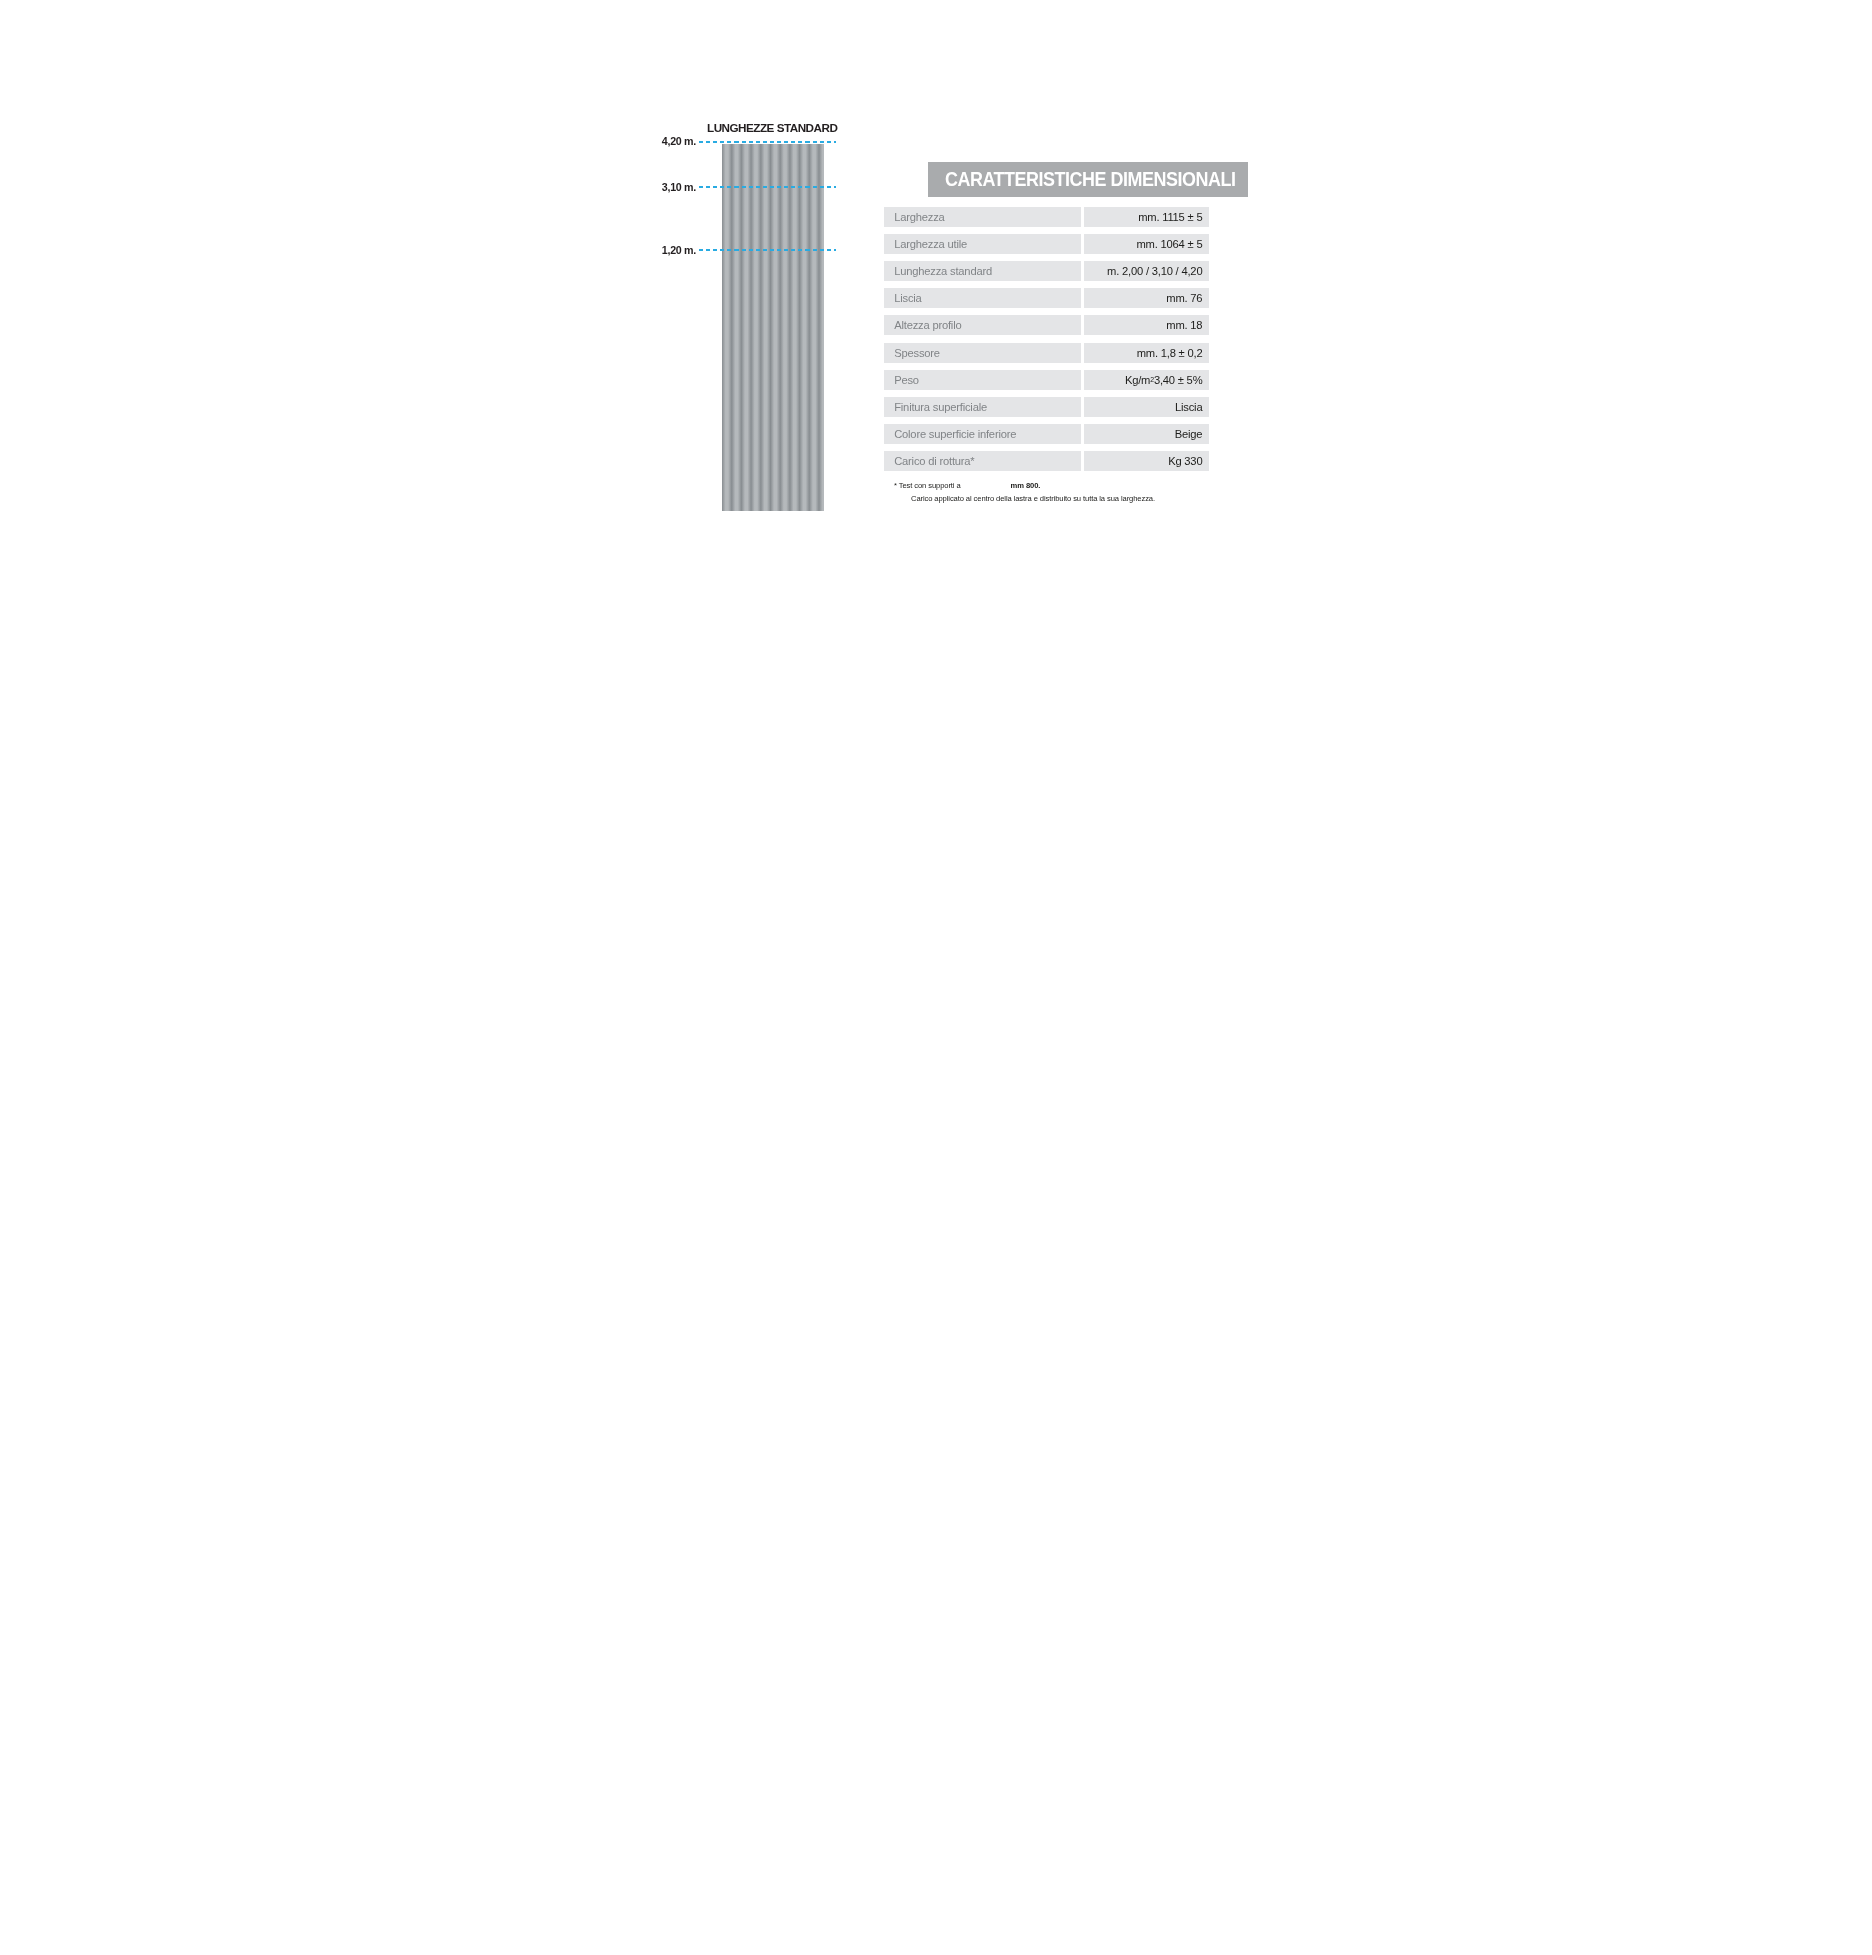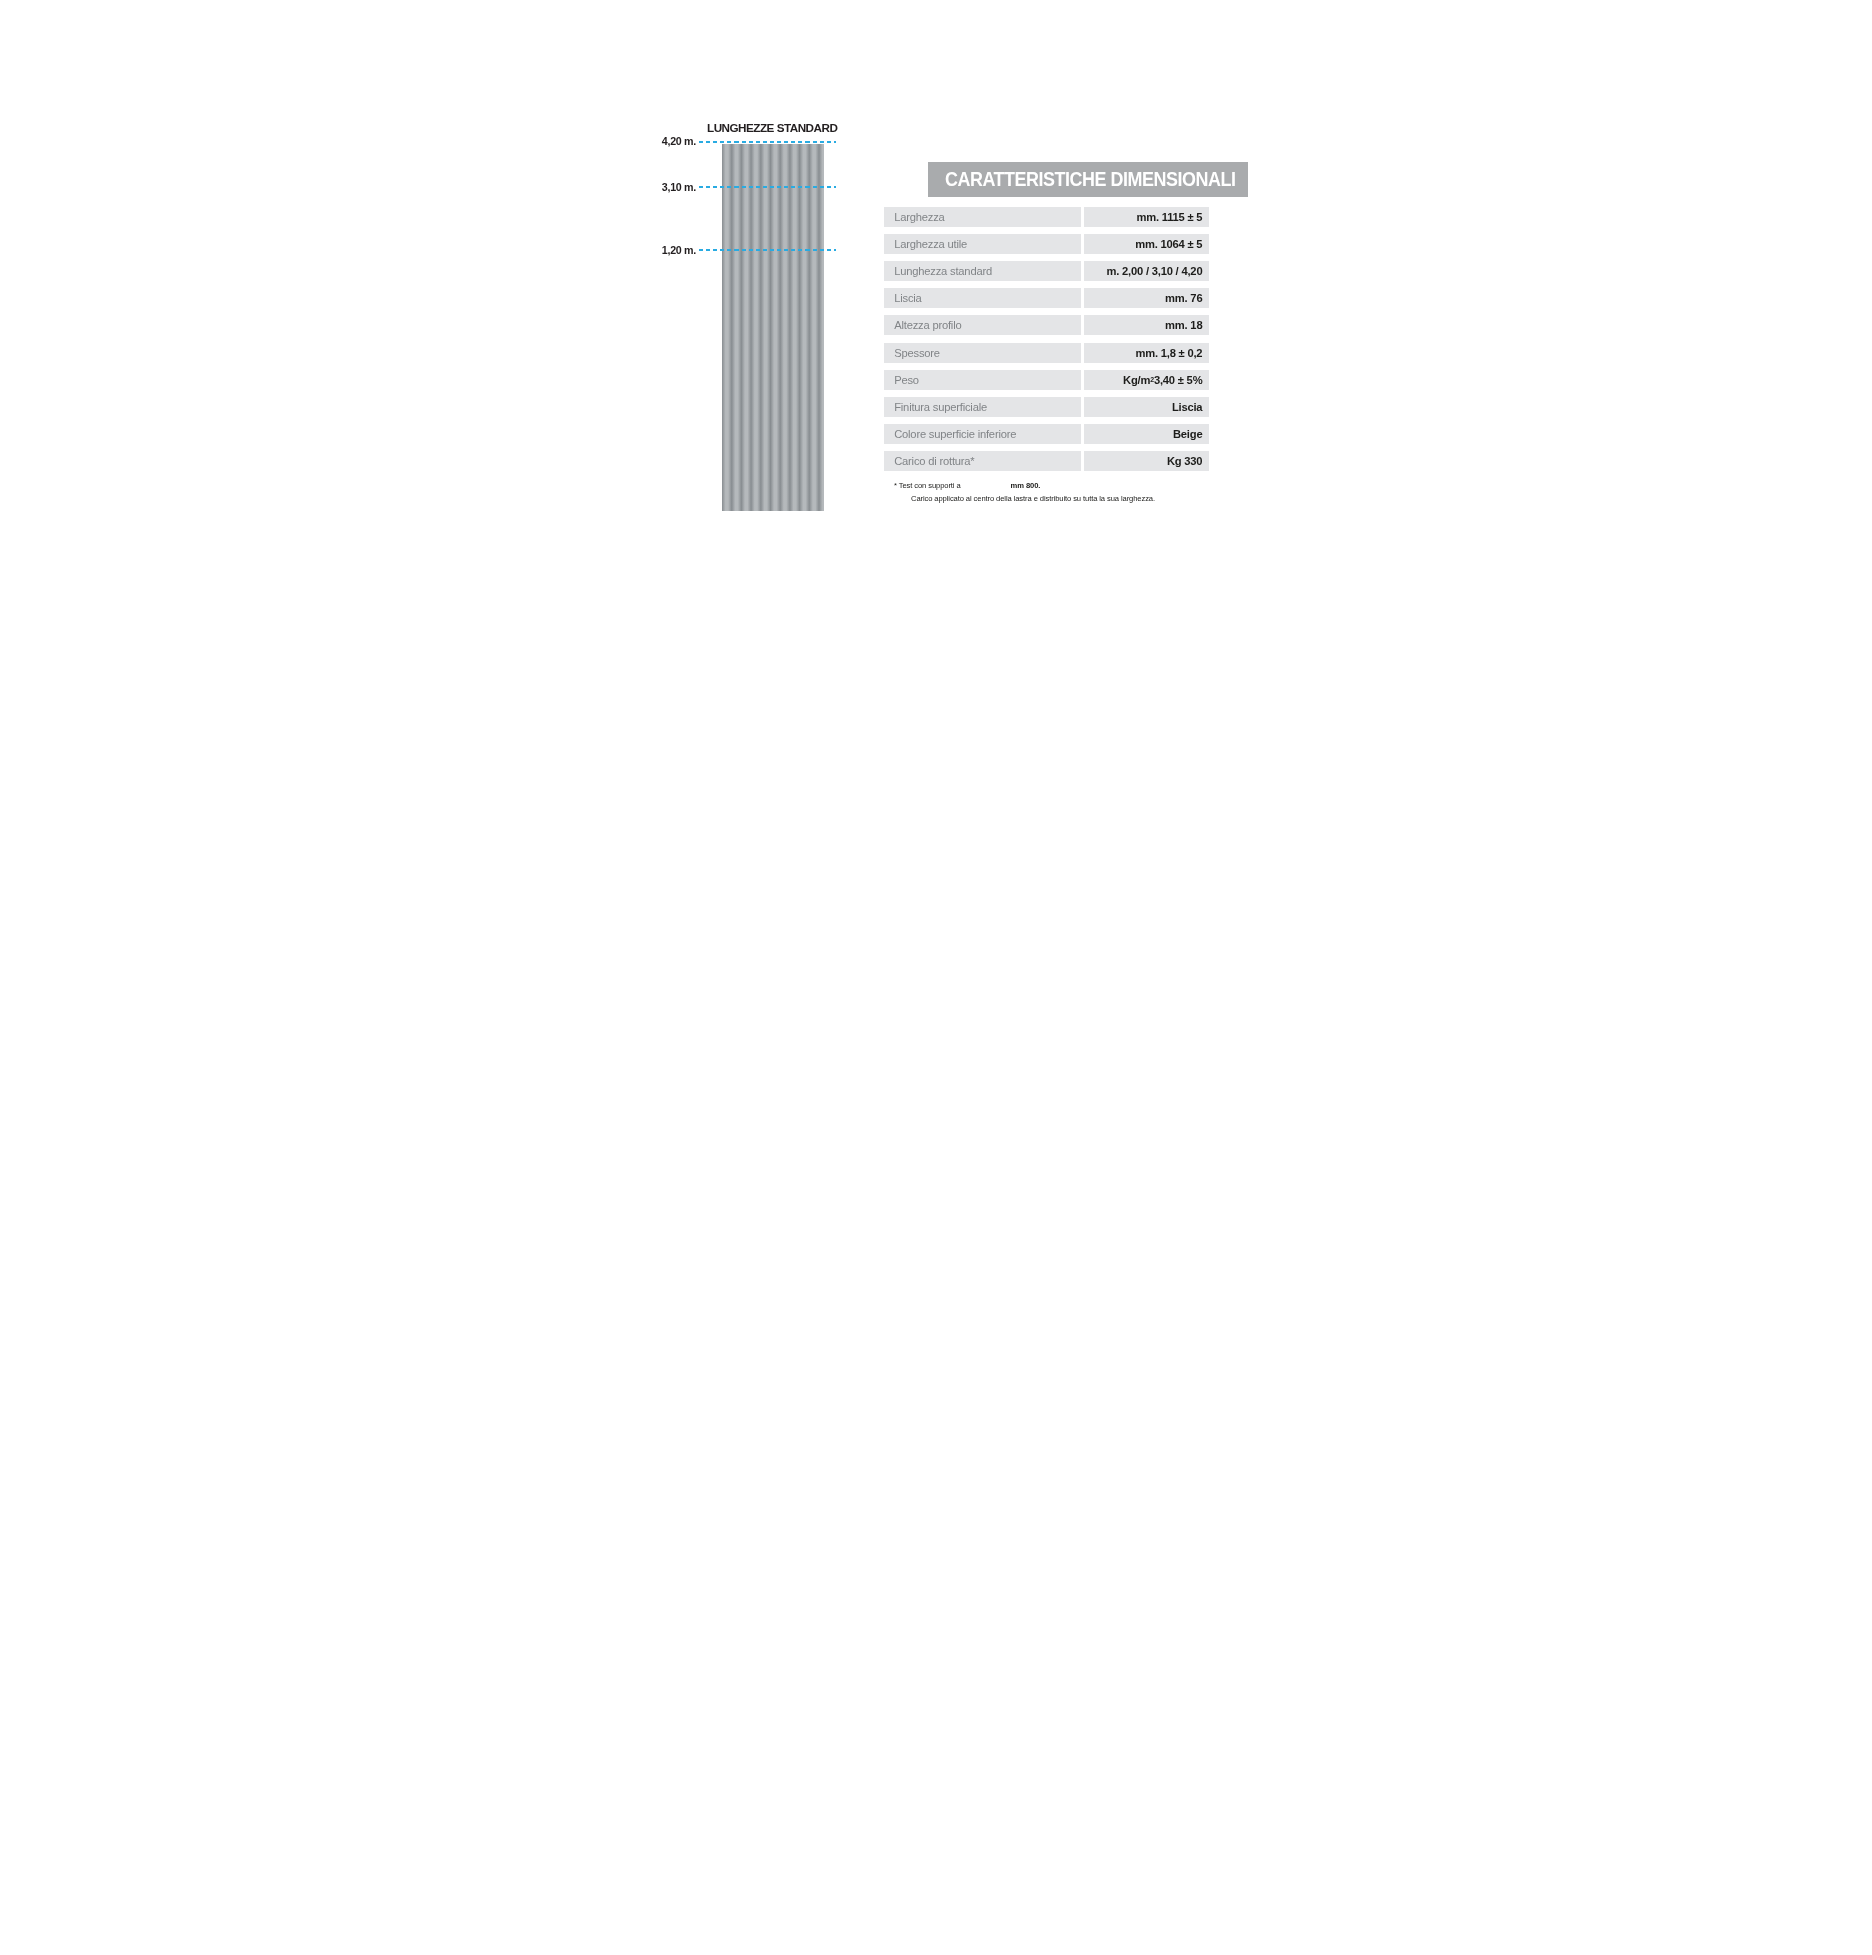--- a/index.html
+++ b/index.html
@@ -84,21 +84,21 @@
     color:var(--label_text,#818487);
     white-space:nowrap;overflow:hidden;
   }
   .t-value{
     flex:1;
     background:var(--row_bg,#e4e5e7);
     display:flex;align-items:center;justify-content:flex-end;
     padding-right:6.6px;
     font-size:11.2px;letter-spacing:-0.2px;
     color:var(--value_text,#1d1d1b);
-    white-space:nowrap;overflow:hidden;font-weight:bold;
+    white-space:nowrap;overflow:hidden;
   }
   .t-value sup{
     font-size:0.62em;
     vertical-align:0.5em;
     line-height:0;
   }
 
   
   .footnote{
     position:absolute;left:270px;top:479px;

